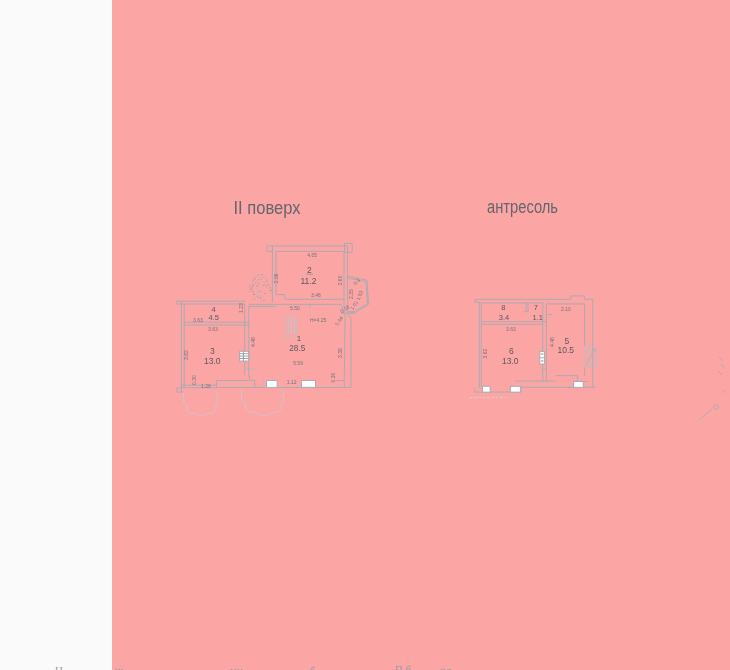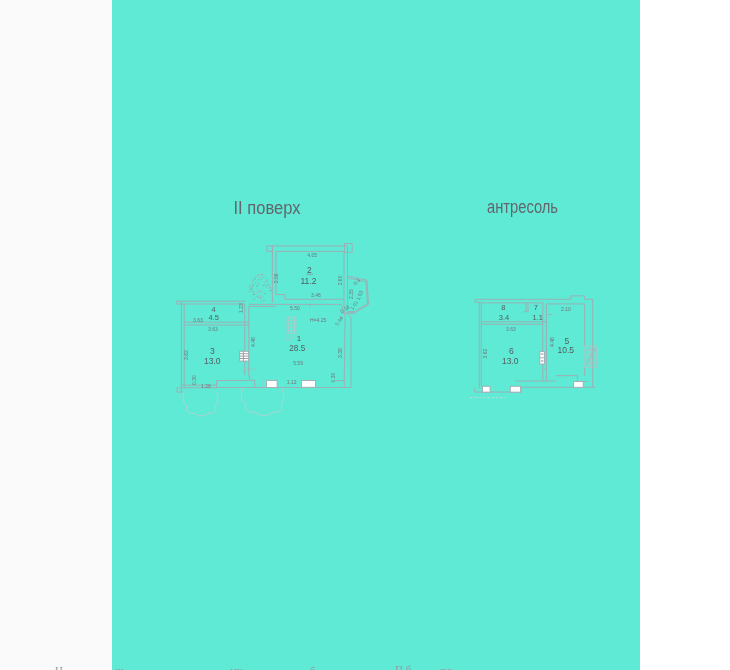--- a/index.html
+++ b/index.html
@@ -1,16 +1,16 @@
 <!DOCTYPE html>
 <html><head>
 <meta charset="utf-8">
 <style>
   html,body{margin:0;padding:0;background:#ffffff;}
-  .page{position:relative;width:640px;height:670px;background:#5eead4;overflow:hidden;
+  .page{position:relative;width:730px;height:670px;background:#fca5a5;overflow:hidden;
         font-family:"Liberation Sans", sans-serif;}
   svg{position:absolute;left:0;top:0;filter:blur(0.33px);}
 </style>
 </head>
 <body>
 <div class="page">
 
 <div style="position:absolute;left:0;top:0;width:112px;height:670px;background:#fafafb;"></div>
 <svg width="730" height="670" viewBox="0 0 730 670">
   <defs></defs>

